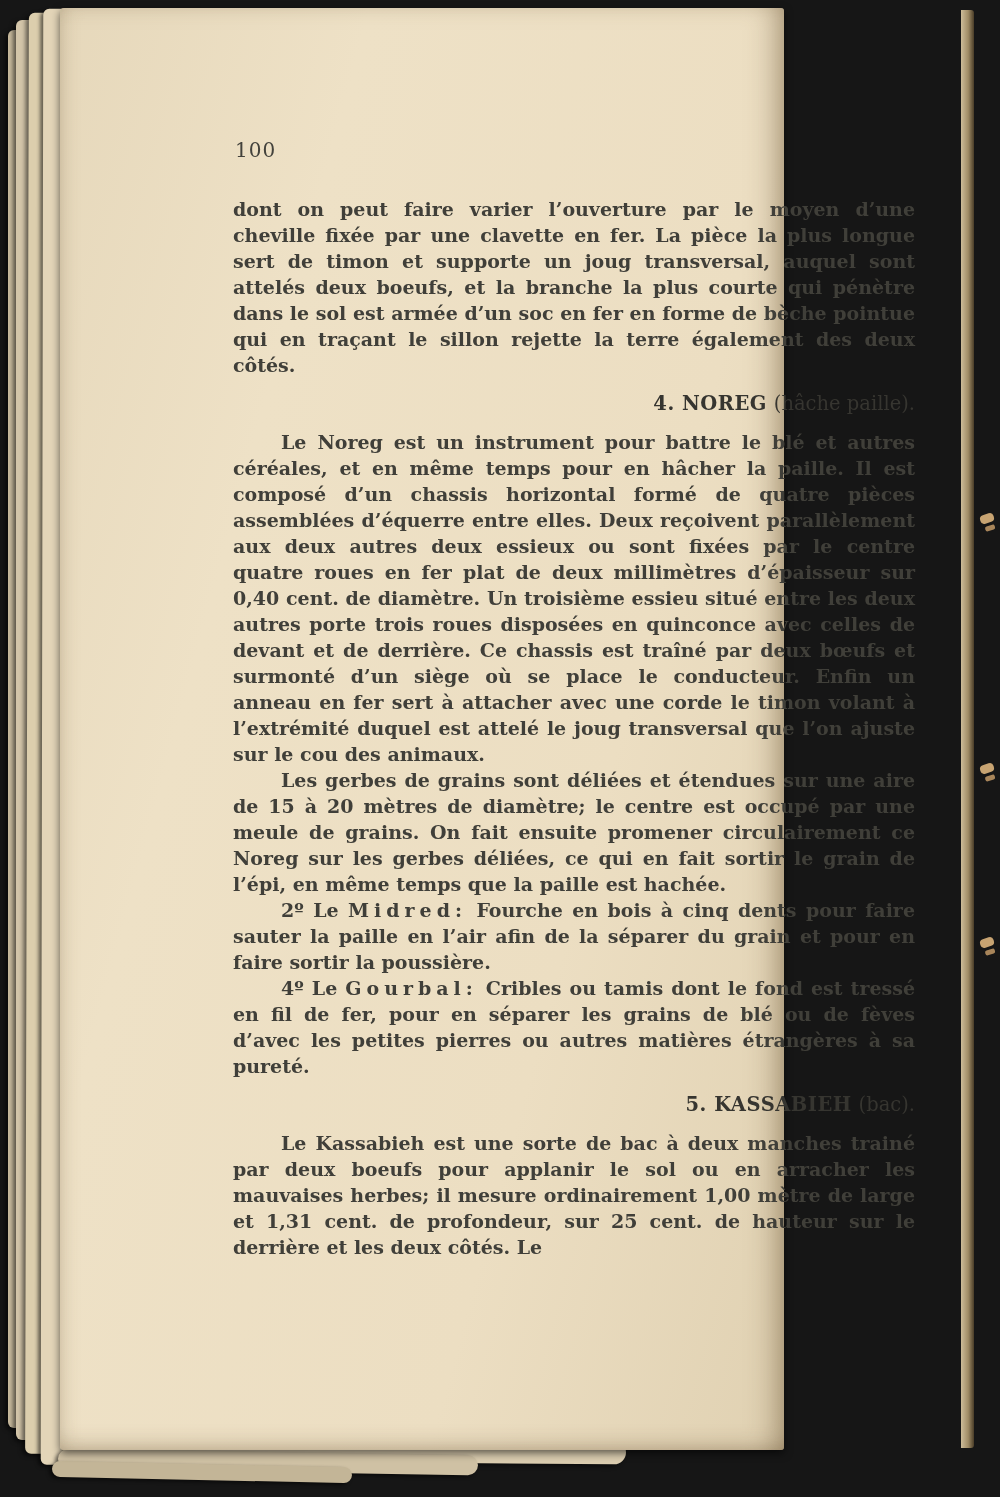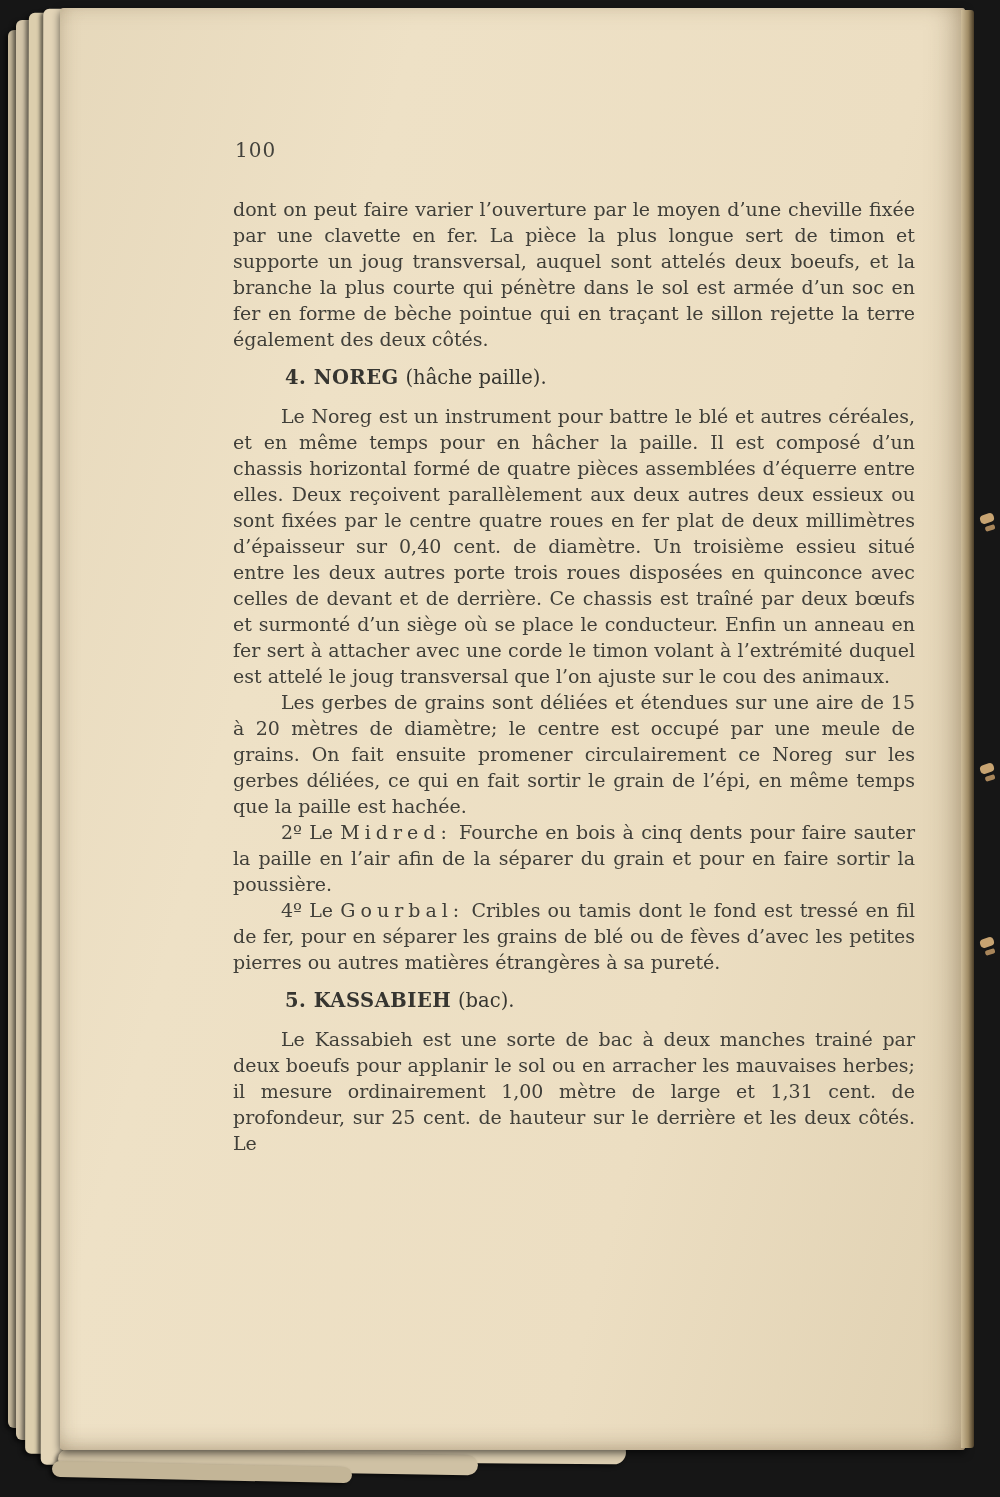--- a/index.html
+++ b/index.html
@@ -29,21 +29,21 @@
   .l3 { left: 27px; top: 13px; width: 230px; height: 1441px; background: #dccead; transform: rotate(0.15deg); }
   .l4 { left: 42px; top: 9px;  width: 340px; height: 1456px; background: #e3d5b8; transform: rotate(0.1deg); }
   .b1 { left: 66px; top: 1438px; width: 560px; height: 24px; background: #dbcdb0; transform: rotate(0.5deg); border-radius: 12px; }
   .b2 { left: 58px; top: 1452px; width: 420px; height: 20px; background: #cfc1a4; transform: rotate(0.9deg); border-radius: 12px; }
   .b3 { left: 52px; top: 1464px; width: 300px; height: 16px; background: #c3b597; transform: rotate(1.2deg); border-radius: 10px; }
 
   .page {
     position: absolute;
     left: 60px;
     top: 8px;
-    width: 905px;
+    width: 724px;
     height: 1442px;
     background: linear-gradient(105deg, #e6d8bb 0%, #eee1c6 28%, #ecdec2 68%, #e0d1b2 100%);
     border-radius: 4px 3px 3px 4px;
     box-shadow:
       inset -20px 0 30px -14px rgba(96,74,42,0.50),
       inset 12px 0 22px -14px rgba(96,74,42,0.28),
       inset 0 -14px 24px -14px rgba(96,74,42,0.30),
       0 3px 8px rgba(0,0,0,0.6);
   }
   
@@ -84,28 +84,29 @@
     top: 188px;
     width: 682px;
     color: #403f39;
     font-size: 19px;
     line-height: 26px;
     text-align: justify;
   }
   .para {
     margin: 0;
     text-indent: 48px;
+    font-weight: bold;
   }
   .para.no-indent {
     text-indent: 0;
   }
   .heading {
     margin: 13px 0 12px 52px;
     font-size: 19.5px;
-    text-align: left;
+    text-align: right;
     text-indent: 0;
     color: #363530;
   }
   .heading .hlabel { font-weight: bold; letter-spacing: 0.5px; }
   .heading .hsuffix { font-weight: normal; }
   .spaced { letter-spacing: 5px; }
 </style>
 </head>
 <body>
 

